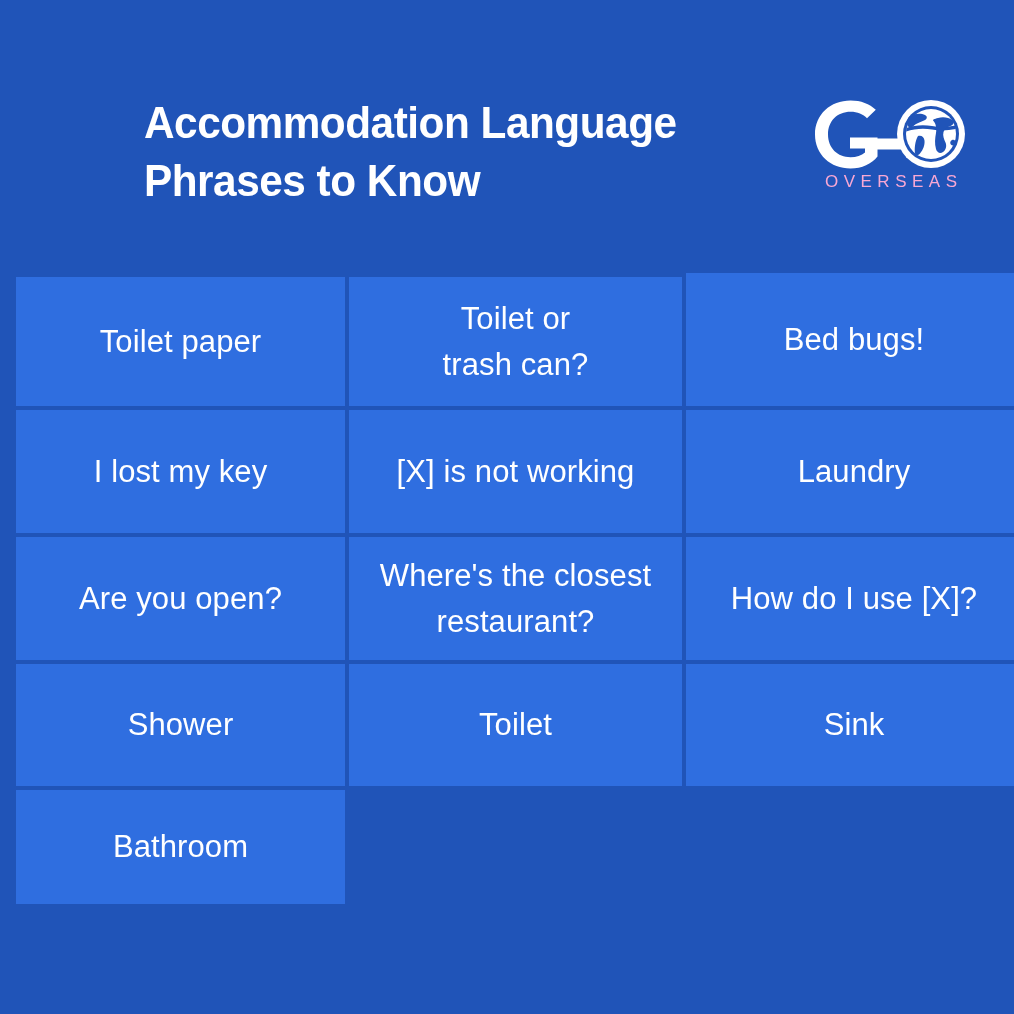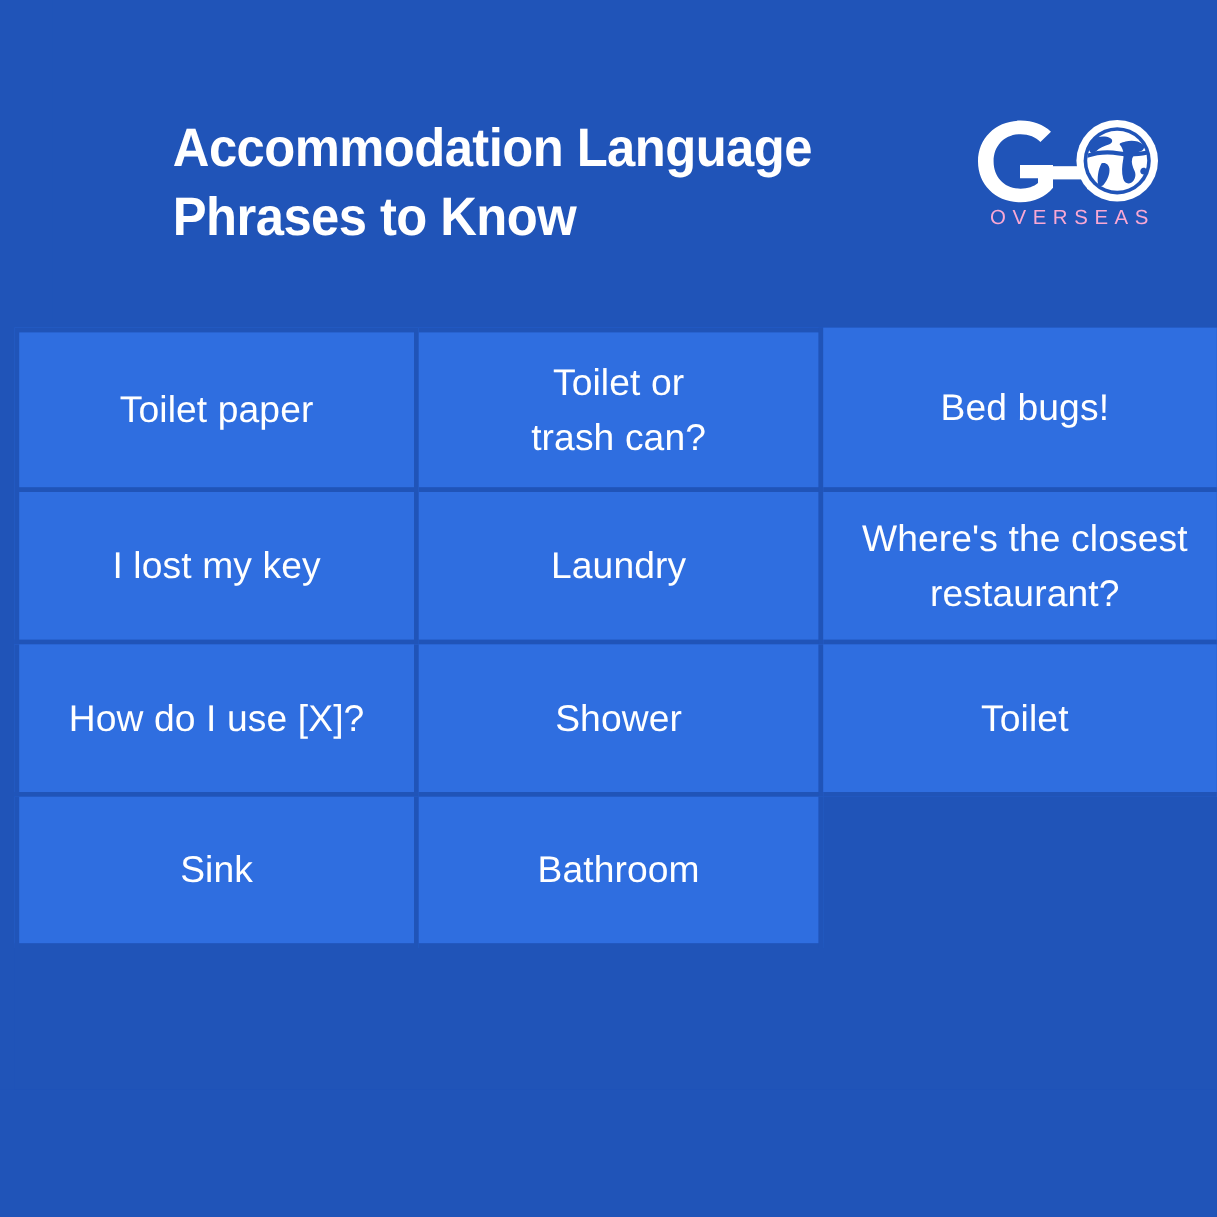--- a/index.html
+++ b/index.html
@@ -202,21 +202,27 @@
   </div>
 
   <div class="grid-cell">
     <span class="cell-text">Bed bugs!</span>
   </div>
   <div class="grid-cell">
     <span class="cell-text">I lost my key</span>
   </div>
 
   <div class="grid-cell">
+    <span class="cell-text">[X] is not working</span>
+  </div>
+  <div class="grid-cell">
     <span class="cell-text">Laundry</span>
+  </div>
+  <div class="grid-cell">
+    <span class="cell-text">Are you open?</span>
   </div>
 
   <div class="grid-cell">
     <span class="cell-text">Where's the closest
 restaurant?</span>
   </div>
   <div class="grid-cell">
     <span class="cell-text">How do I use [X]?</span>
   </div>
   <div class="grid-cell">

